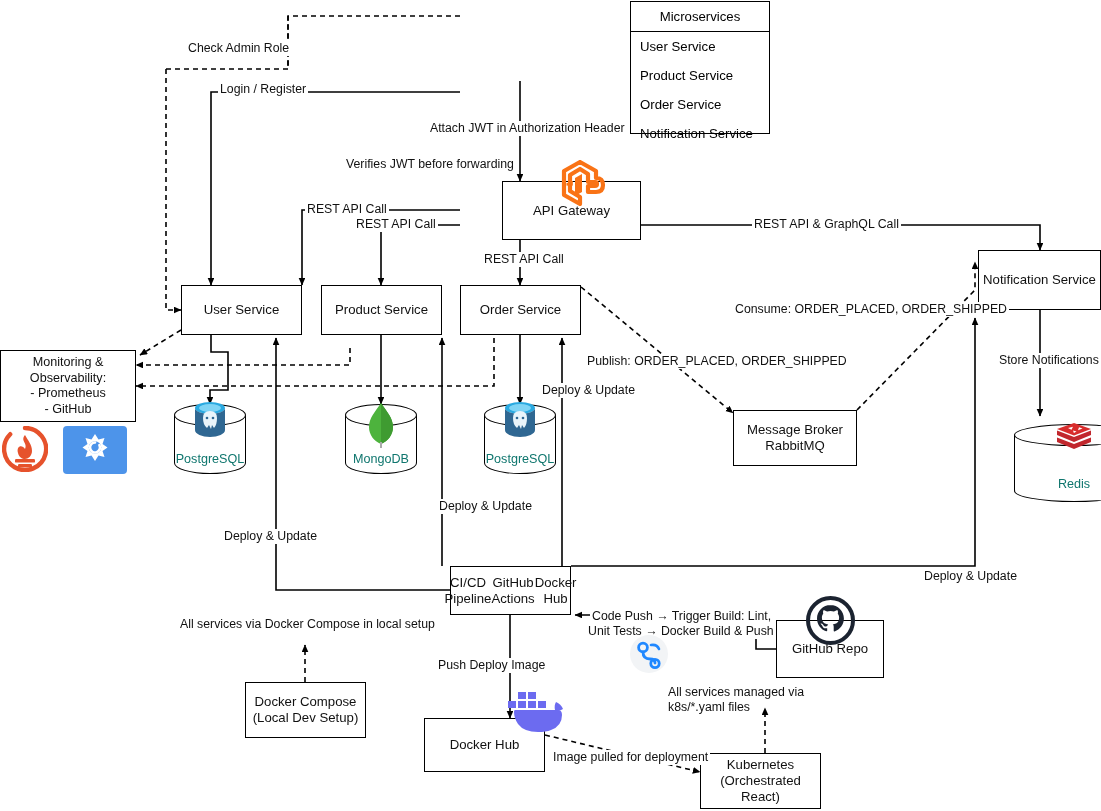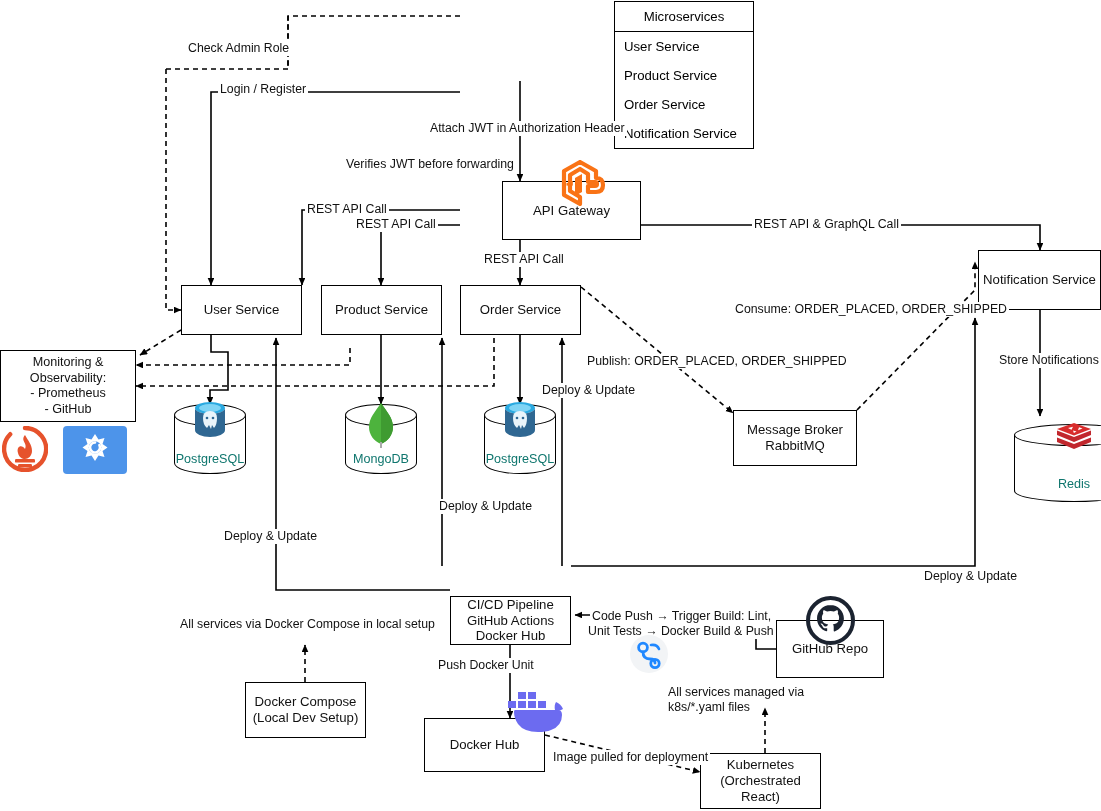--- a/index.html
+++ b/index.html
@@ -93,21 +93,21 @@
       <path d="M510,615 L510,718" marker-end="url(#ah)"></path>
 
       <path d="M305,682 L305,645" stroke-dasharray="5,4" marker-end="url(#ahd)"></path>
 
       <path d="M545,735 L700,772" stroke-dasharray="5,4" marker-end="url(#ahd)"></path>
 
       <path d="M765,753 L765,708" stroke-dasharray="5,4" marker-end="url(#ahd)"></path>
     </g>
   </svg>
 
-  <div class="panel" style="left:614px;top:1px;width:140px;height:148px;">
+  <div class="panel" style="left:630px;top:1px;width:140px;height:133px;">
     <div class="hdr">Microservices</div>
     <div class="row">User Service</div>
     <div class="row">Product Service</div>
     <div class="row">Order Service</div>
     <div class="row">Notification Service</div>
   </div>
 
 
   <div class="box" style="left:460px;top:181px;width:139px;height:59px;margin-left:42px;">
     <span>API Gateway</span>
@@ -134,21 +134,21 @@
     <span>Observability:</span>
     <span>- Prometheus</span>
     <span>- GitHub</span>
   </div>
 
   <div class="box" style="left:733px;top:410px;width:124px;height:56px;flex-direction:column;">
     <span>Message Broker</span>
     <span>RabbitMQ</span>
   </div>
 
-  <div class="box" style="left:450px;top:566px;width:121px;height:49px;flex-direction:column;line-height:15.5px;margin-top:30px;">
+  <div class="box" style="left:450px;top:566px;width:121px;height:49px;line-height:15.5px;">
     <span>CI/CD Pipeline</span>
     <span>GitHub Actions</span>
     <span>Docker Hub</span>
   </div>
 
   <div class="box" style="left:776px;top:620px;width:108px;height:58px;">
     <span>GitHub Repo</span>
   </div>
 
   <div class="box" style="left:245px;top:682px;width:121px;height:56px;flex-direction:column;">
@@ -317,20 +317,20 @@
 
   <div class="lbl" style="left:540px;top:383px;">Deploy &amp; Update</div>
 
   <div class="lbl" style="left:922px;top:569px;">Deploy &amp; Update</div>
 
   <div class="lbl" style="left:178px;top:617px;">All services via Docker Compose in local setup</div>
 
   <div class="lbl" style="left:590px;top:609px;">Code Push → Trigger Build: Lint,</div>
   <div class="lbl" style="left:586px;top:624px;">Unit Tests → Docker Build &amp; Push</div>
 
-  <div class="lbl" style="left:436px;top:658px;">Push Docker Unit</div>
+  <div class="lbl" style="left:436px;top:658px;">Push Deploy Image</div>
 
   <div class="lbl" style="left:666px;top:685px;">All services managed via</div>
   <div class="lbl" style="left:666px;top:700px;">k8s/*.yaml files</div>
 
   <div class="lbl" style="left:551px;top:750px;">Image pulled for deployment</div>
 
 </div>
 
 </body></html>

